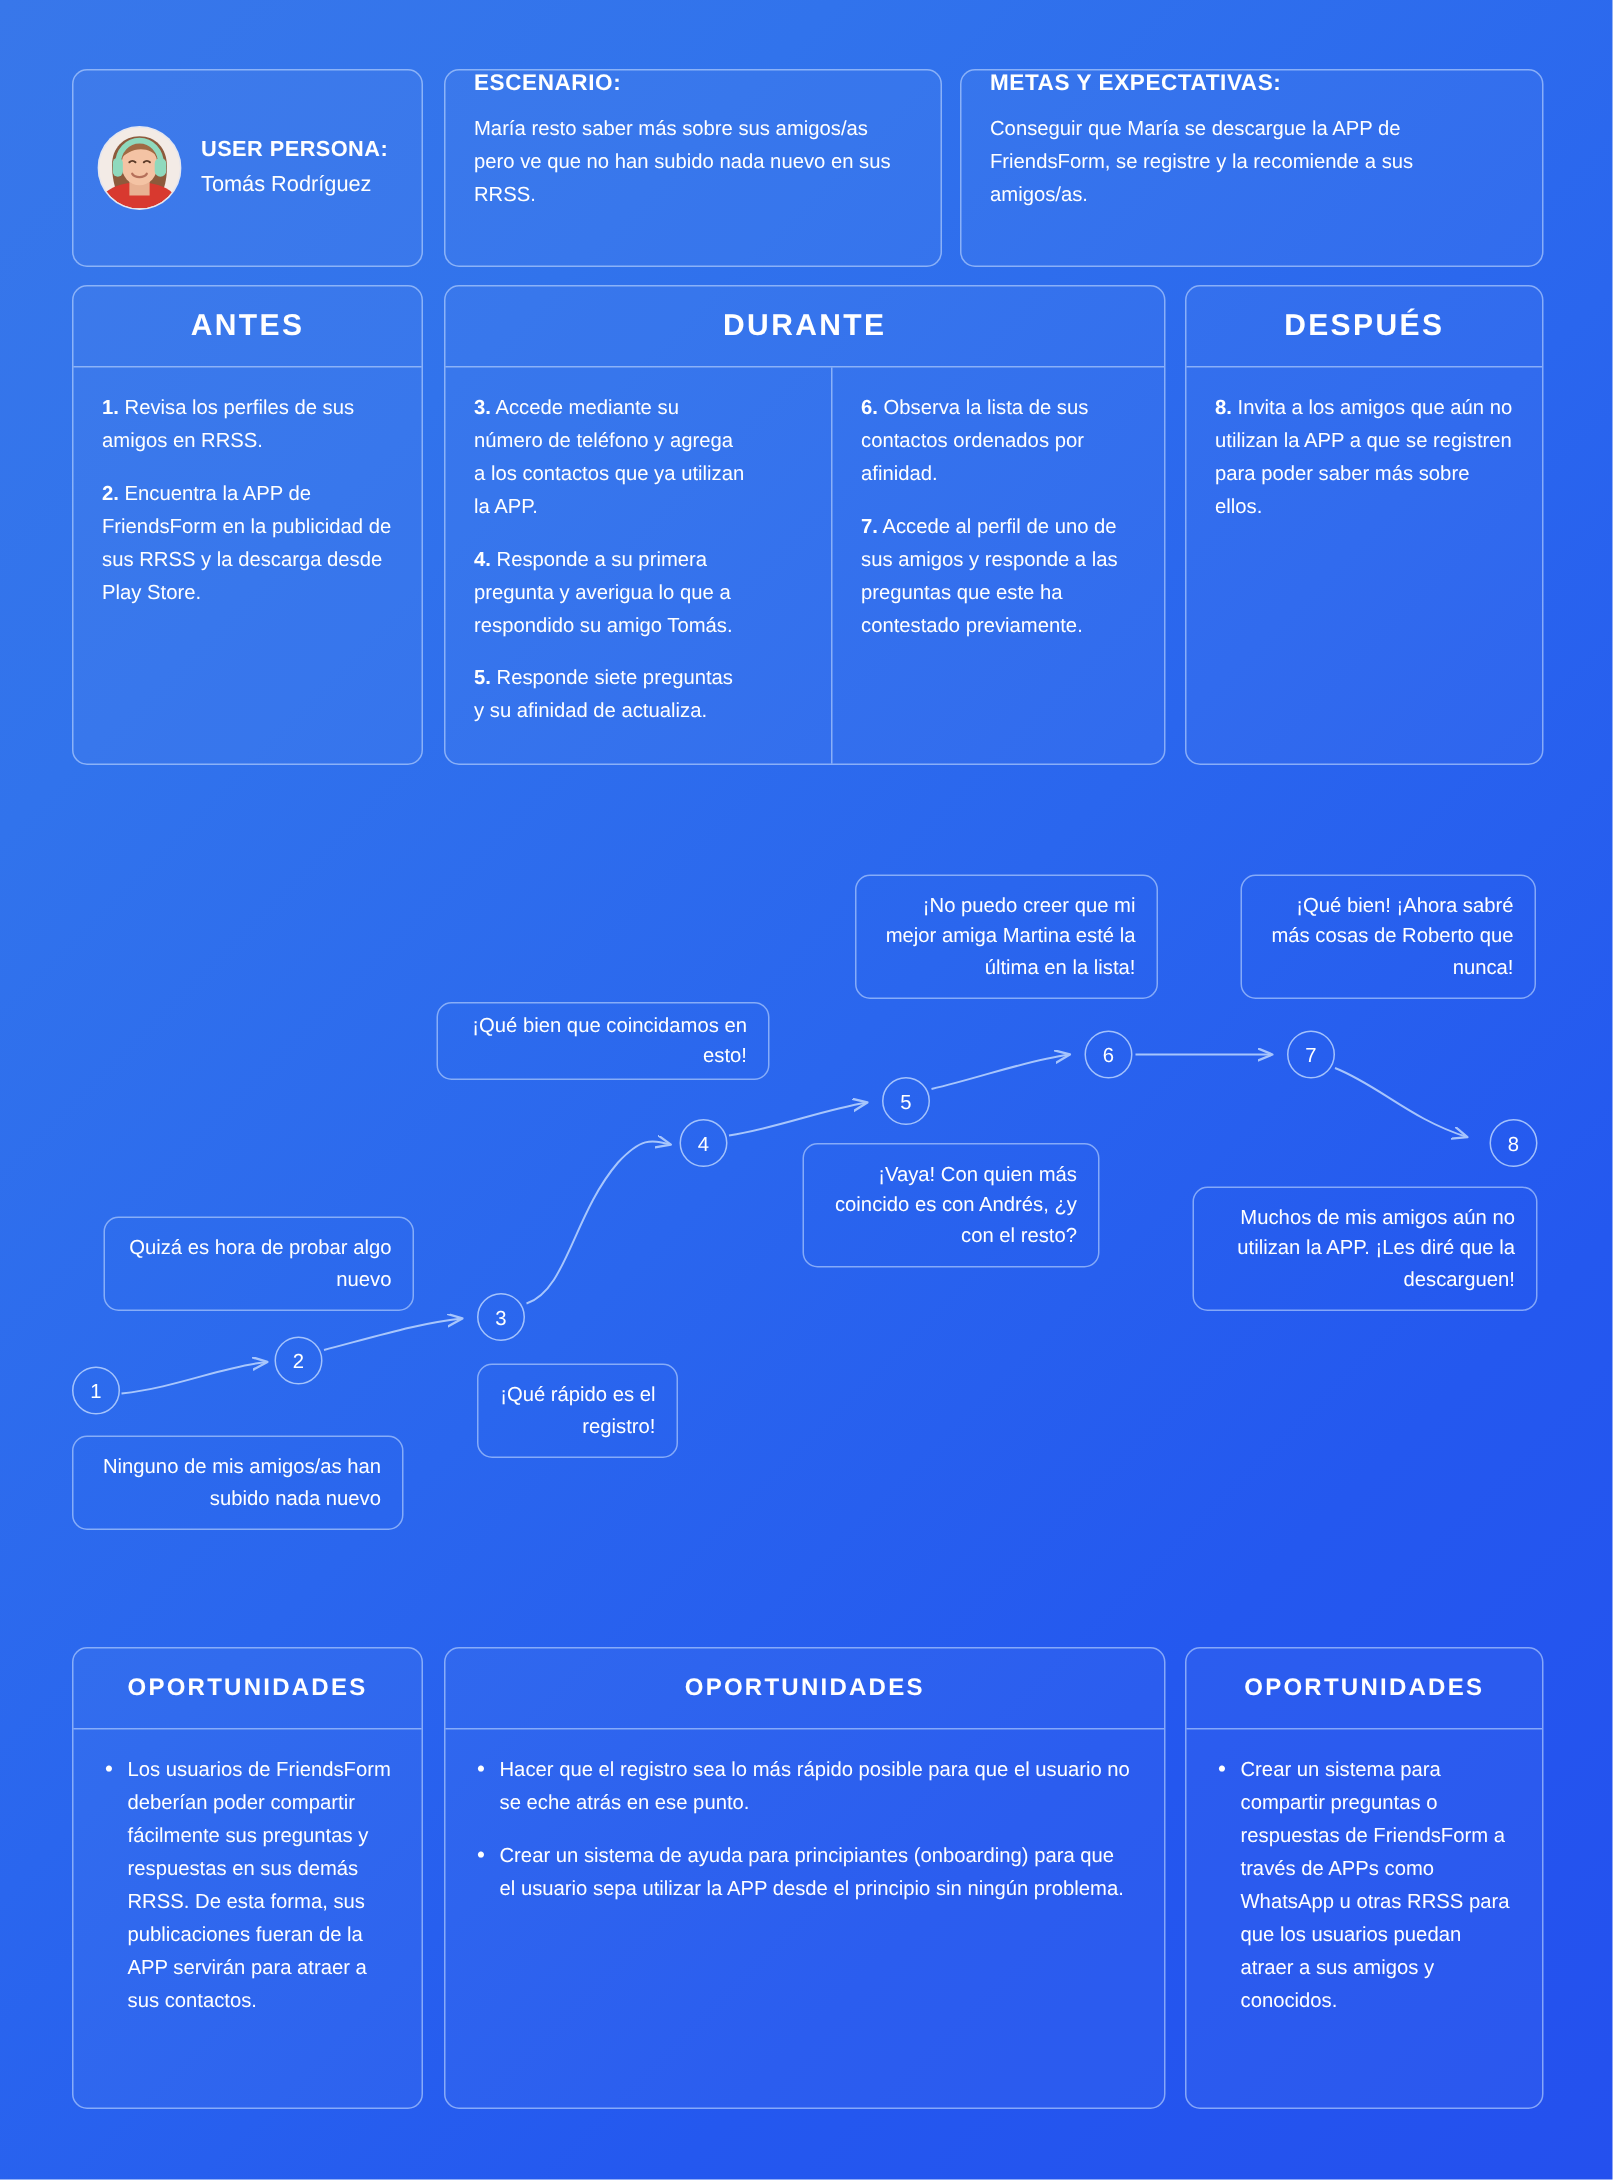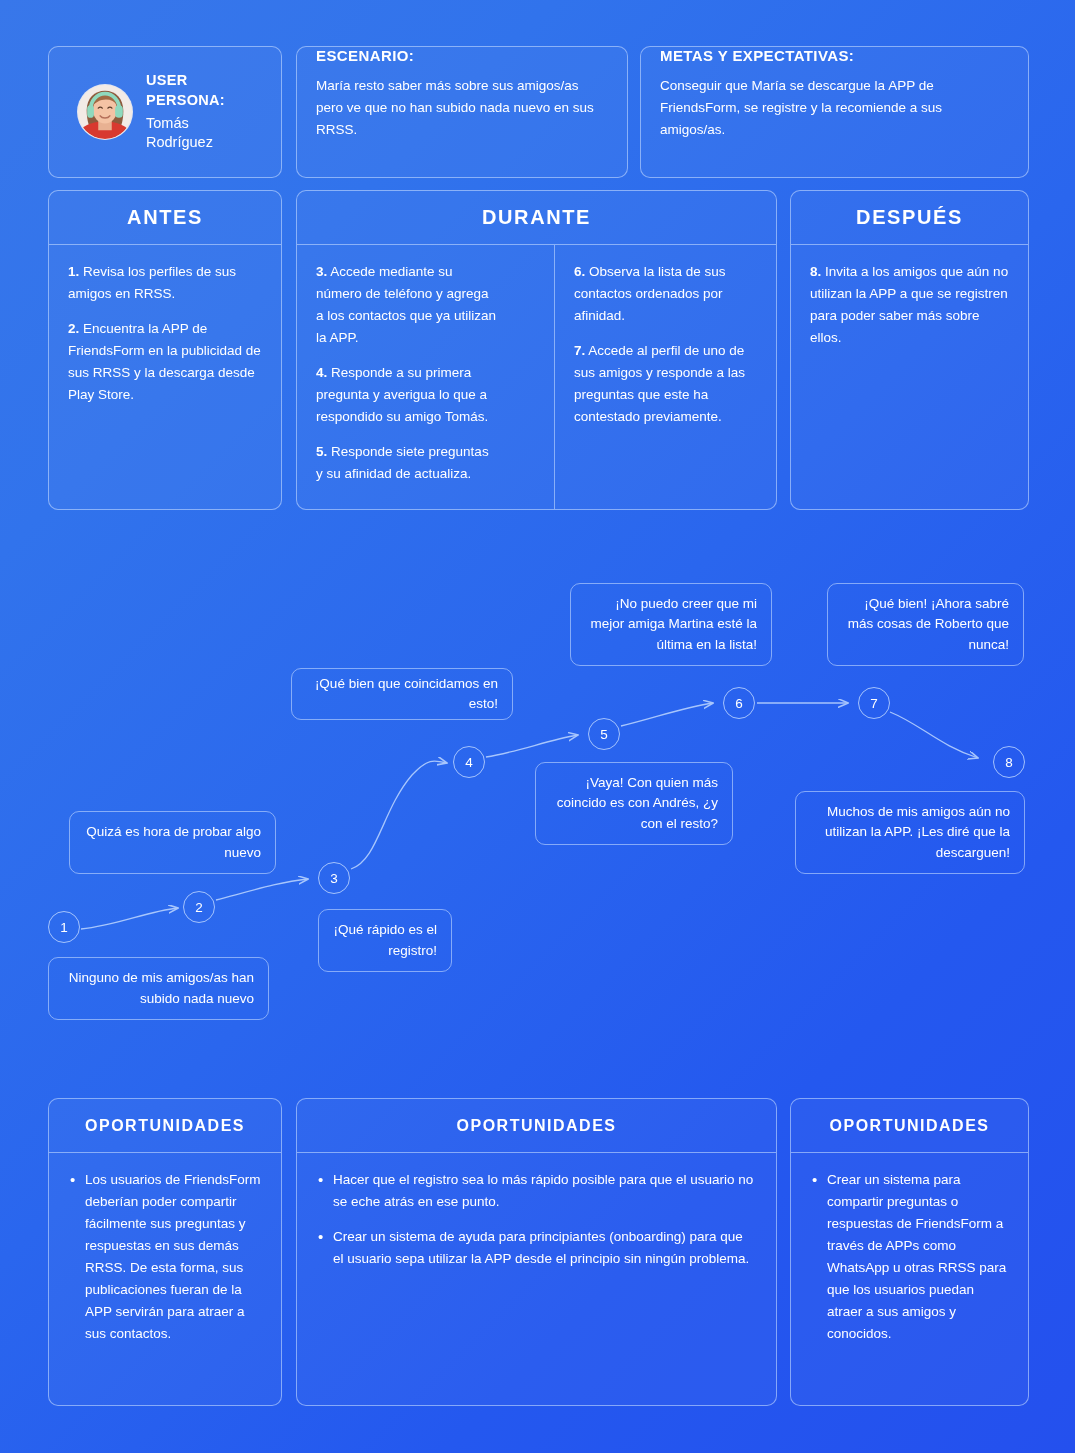--- a/index.html
+++ b/index.html
@@ -20,21 +20,21 @@
   .card {
     position: absolute;
     border: 1px solid rgba(190, 215, 255, 0.62);
     border-radius: 10px;
     background: rgba(255,255,255,0.035);
   }
 
   
   .persona-card {
     left: 48px; top: 46px; width: 234px; height: 132px;
-    display: flex; align-items: center; padding: 0 28px;
+    display: flex; align-items: center; padding: 0 16px;
   }
   .avatar {
     width: 56px; height: 56px; border-radius: 50%;
     flex: 0 0 56px; margin-right: 13px;
     overflow: hidden; position: relative;
     background: #f2e6e2;
     border: 1px solid rgba(210,230,255,.5);
   }
   .avatar svg { display: block; width: 100%; height: 100%; }
   .persona-text { line-height: 1.35; }

